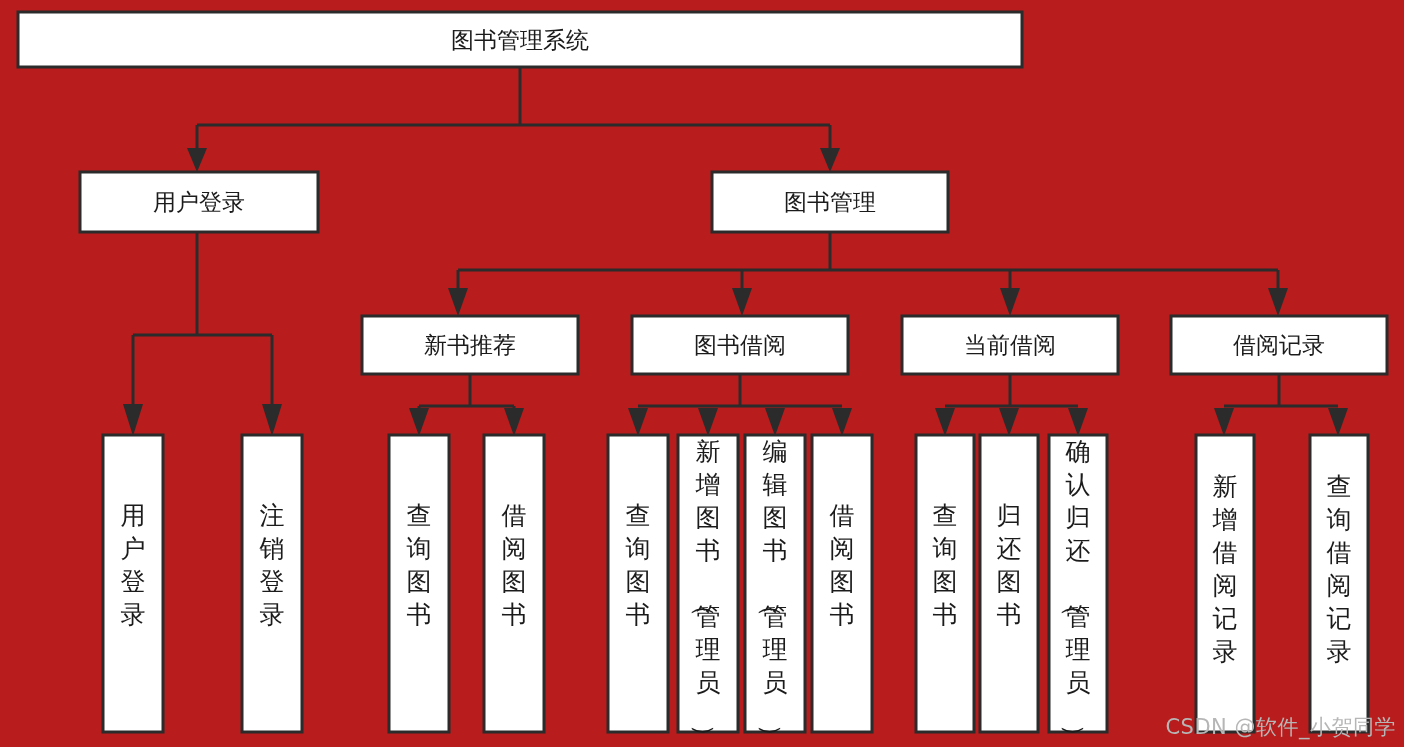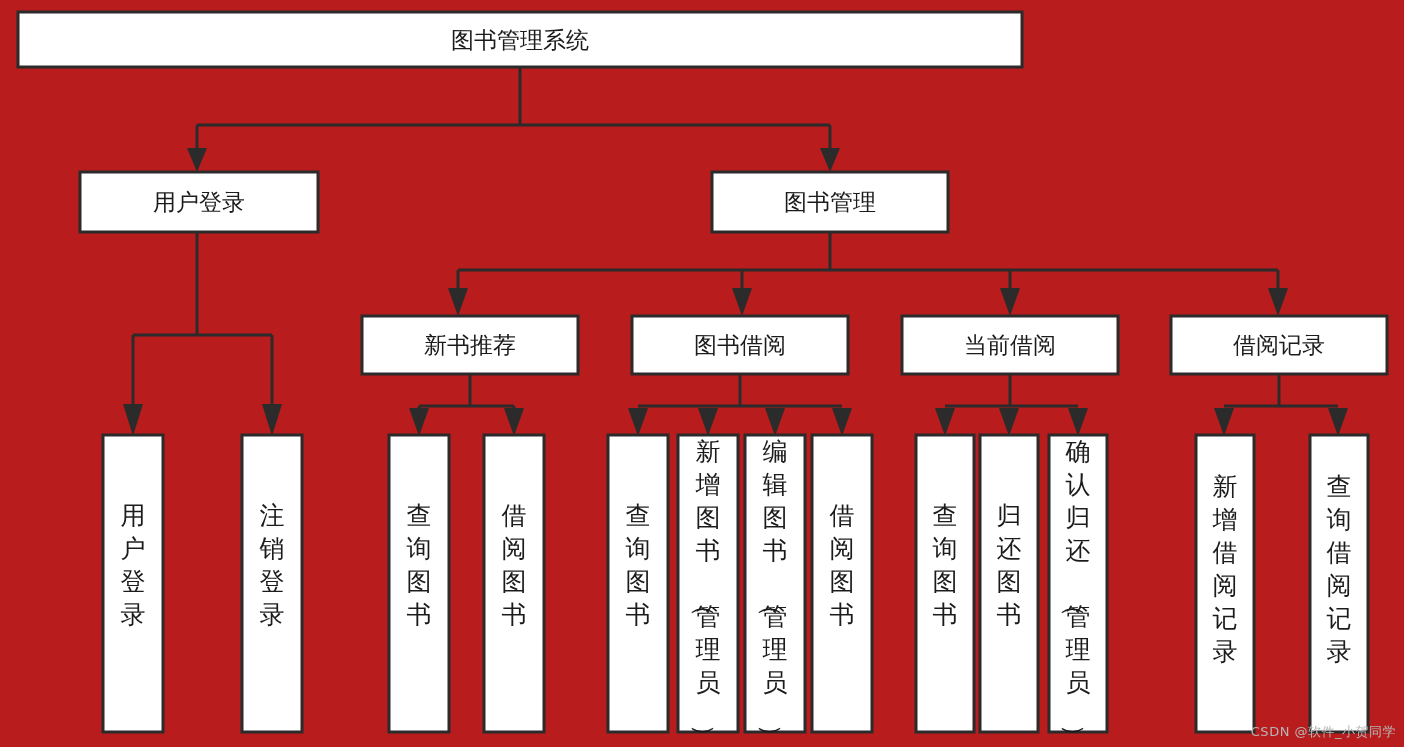--- a/index.html
+++ b/index.html
@@ -53,21 +53,21 @@
   }
   .arrow-head {
     fill: #2b2b2b;
     stroke: none;
   }
   .watermark {
     position: absolute;
     right: 8px;
     bottom: 6px;
     font-family: "DejaVu Sans", "Liberation Sans", sans-serif;
-    font-size: 13px;
+    font-size: 21px;
     color: #b6b6b6;
     letter-spacing: 0.5px;
     white-space: nowrap;
     user-select: none;
   }
 </style>
 </head>
 <body>
 
 <div id="diagram-root">

